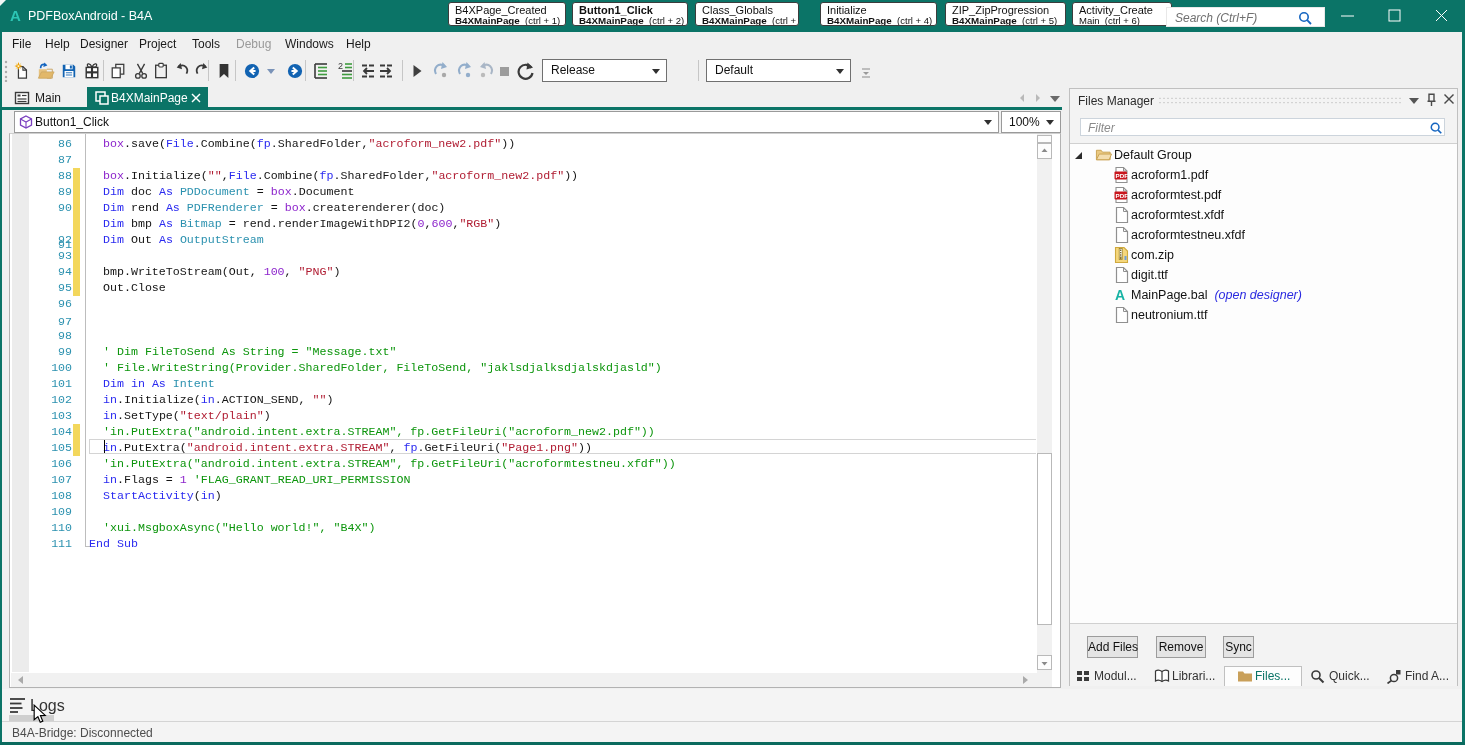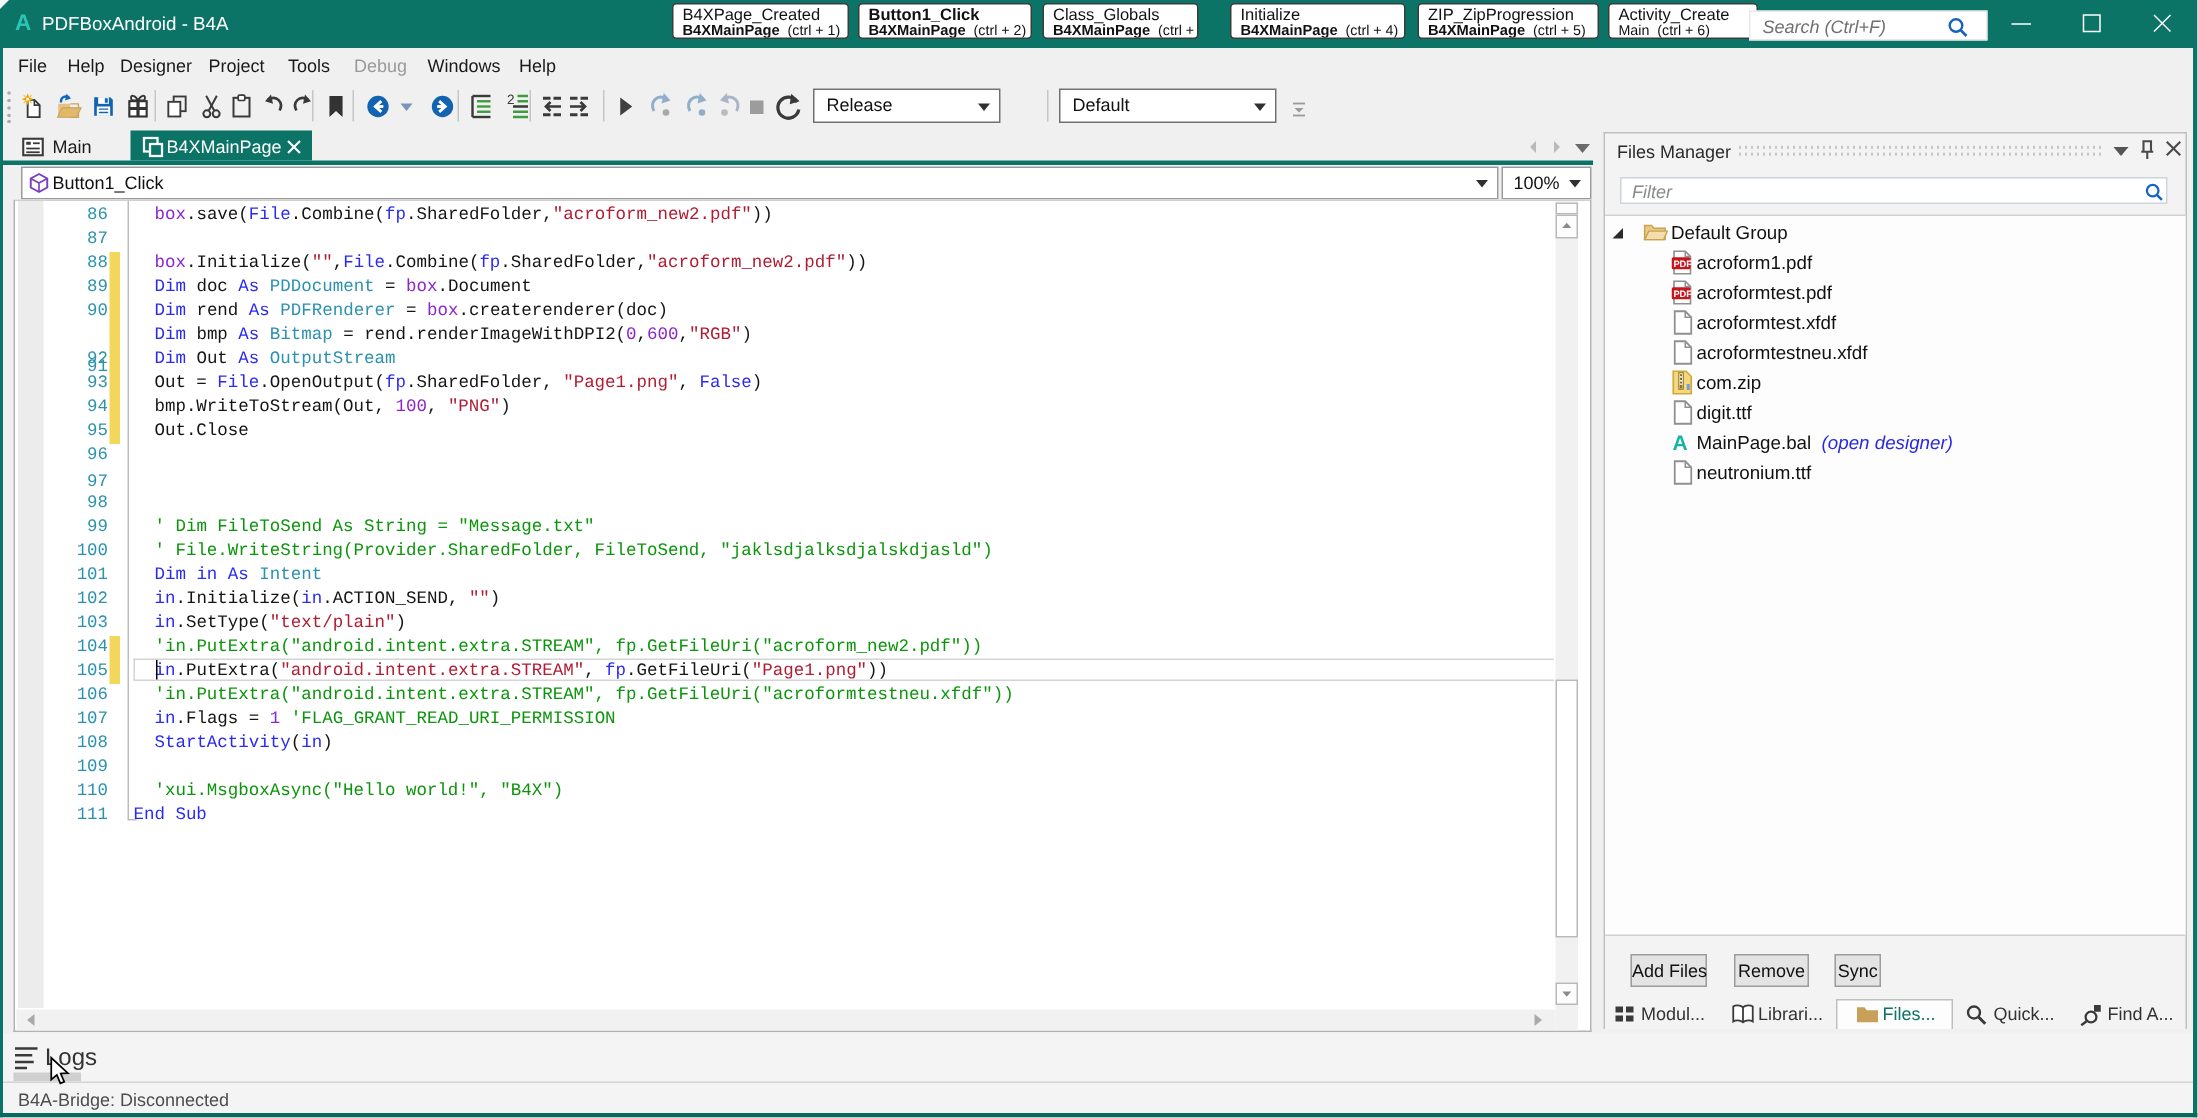--- a/index.html
+++ b/index.html
@@ -396,21 +396,20 @@
   <div class="ybar" style="top:290px; height:32px;"></div>
   <div id="scopeline"></div>
   <div id="scopefoot"></div>
   <div id="curline"></div>
   <div class="cl" style="top:2px;">  <span class="p">box</span>.save(<span class="k">File</span>.Combine(<span class="k">fp</span>.SharedFolder,<span class="s">"acroform_new2.pdf"</span>))</div>
   <div class="cl" style="top:34px;">  <span class="p">box</span>.Initialize(<span class="s">""</span>,<span class="k">File</span>.Combine(<span class="k">fp</span>.SharedFolder,<span class="s">"acroform_new2.pdf"</span>))</div>
   <div class="cl" style="top:50px;">  <span class="k">Dim</span> doc <span class="k">As</span> <span class="t">PDDocument</span> = <span class="p">box</span>.Document</div>
   <div class="cl" style="top:66px;">  <span class="k">Dim</span> rend <span class="k">As</span> <span class="t">PDFRenderer</span> = <span class="p">box</span>.createrenderer(doc)</div>
   <div class="cl" style="top:82px;">  <span class="k">Dim</span> bmp <span class="k">As</span> <span class="t">Bitmap</span> = rend.renderImageWithDPI2(<span class="p">0</span>,<span class="p">600</span>,<span class="s">"RGB"</span>)</div>
   <div class="cl" style="top:98px;">  <span class="k">Dim</span> Out <span class="k">As</span> <span class="t">OutputStream</span></div>
-  <div class="cl" style="top:114px;">  Out = <span class="k">File</span>.OpenOutput(<span class="k">fp</span>.SharedFolder, <span class="s">"Page1.png"</span>, <span class="k">False</span>)</div>
   <div class="cl" style="top:130px;">  bmp.WriteToStream(Out, <span class="p">100</span>, <span class="s">"PNG"</span>)</div>
   <div class="cl" style="top:146px;">  Out.Close</div>
   <div class="cl" style="top:210px;">  <span class="c">' Dim FileToSend As String = "Message.txt"</span></div>
   <div class="cl" style="top:226px;">  <span class="c">' File.WriteString(Provider.SharedFolder, FileToSend, "jaklsdjalksdjalskdjasld")</span></div>
   <div class="cl" style="top:242px;">  <span class="k">Dim in As</span> <span class="t">Intent</span></div>
   <div class="cl" style="top:258px;">  <span class="k">in</span>.Initialize(<span class="k">in</span>.ACTION_SEND, <span class="s">""</span>)</div>
   <div class="cl" style="top:274px;">  <span class="k">in</span>.SetType(<span class="s">"text/plain"</span>)</div>
   <div class="cl" style="top:290px;">  <span class="c">'in.PutExtra("android.intent.extra.STREAM", fp.GetFileUri("acroform_new2.pdf"))</span></div>
   <div class="cl" style="top:306px;">  <span class="k">in</span>.PutExtra(<span class="s">"android.intent.extra.STREAM"</span>, <span class="k">fp</span>.GetFileUri(<span class="s">"Page1.png"</span>))</div>
   <div class="cl" style="top:322px;">  <span class="c">'in.PutExtra("android.intent.extra.STREAM", fp.GetFileUri("acroformtestneu.xfdf"))</span></div>

